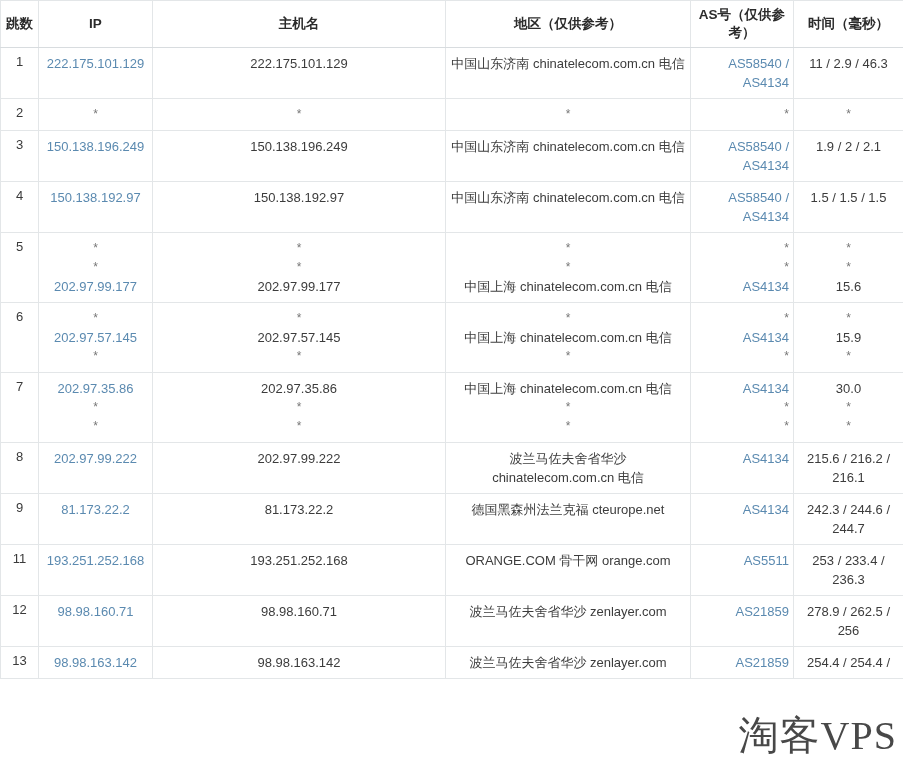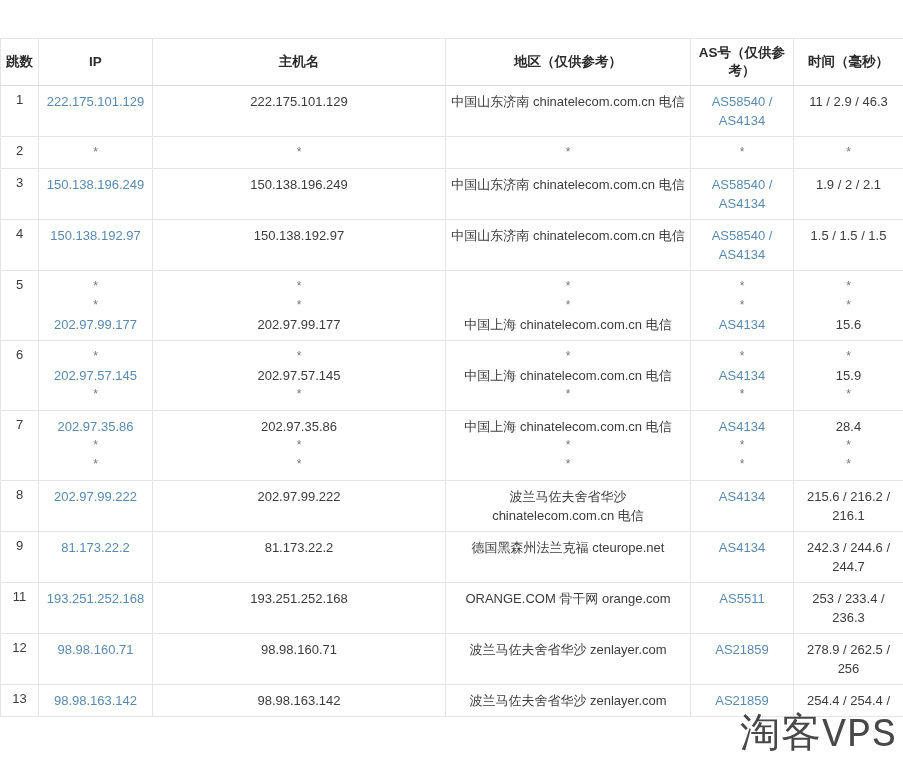--- a/index.html
+++ b/index.html
@@ -14,21 +14,20 @@
     color: #333333;
     overflow: hidden;
     position: relative;
   }
 
   table.trace-table {
     width: 903px;
     border-collapse: collapse;
     table-layout: fixed;
     font-size: 13px;
-    margin-top: 38px;
   }
 
   table.trace-table th,
   table.trace-table td {
     border: 1px solid #e3e6e8;
     vertical-align: top;
     padding: 6px 4px;
     background: #ffffff;
   }
 
@@ -64,41 +63,41 @@
   td.geo,
   td.as,
   td.time {
     text-align: center;
     line-height: 1.55;
   }
 
   td.ip   { font-size: 13px; }
   td.host { font-size: 13px; color: #3c3c3c; }
   td.geo  { font-size: 13px; color: #3c3c3c; }
-  td.as   { font-size: 13px; }
+  td.as   { font-size: 13px; text-align: right; }
   td.time { font-size: 13px; color: #3c3c3c; }
 
   .link {
     color: #5b8ab0;
   }
   .star {
     color: #777777;
     font-size: 12px;
   }
   .line {
     display: block;
     min-height: 19px;
     line-height: 19px;
   }
 
   .watermark {
     position: absolute;
     right: 6px;
     bottom: 2px;
-    font-family: Liberation Mono, monospace;
+    font-family: Liberation Serif, serif;
     font-size: 40px;
     color: rgba(40, 40, 40, 0.85);
     letter-spacing: 1px;
     pointer-events: none;
     white-space: nowrap;
     line-height: 1;
   }
 </style>
 </head>
 <body>
@@ -267,21 +266,21 @@
           <span class="line">中国上海 chinatelecom.com.cn 电信</span>
           <span class="line star">*</span>
           <span class="line star">*</span>
         </td>
         <td class="as">
           <span class="line link">AS4134</span>
           <span class="line star">*</span>
           <span class="line star">*</span>
         </td>
         <td class="time">
-          <span class="line">28.4</span>
+          <span class="line">30.0</span>
           <span class="line star">*</span>
           <span class="line star">*</span>
         </td>
       </tr>
       <tr>
         <td class="hop">8</td>
         <td class="ip">
           <span class="line link">202.97.99.222</span>
         </td>
         <td class="host">

